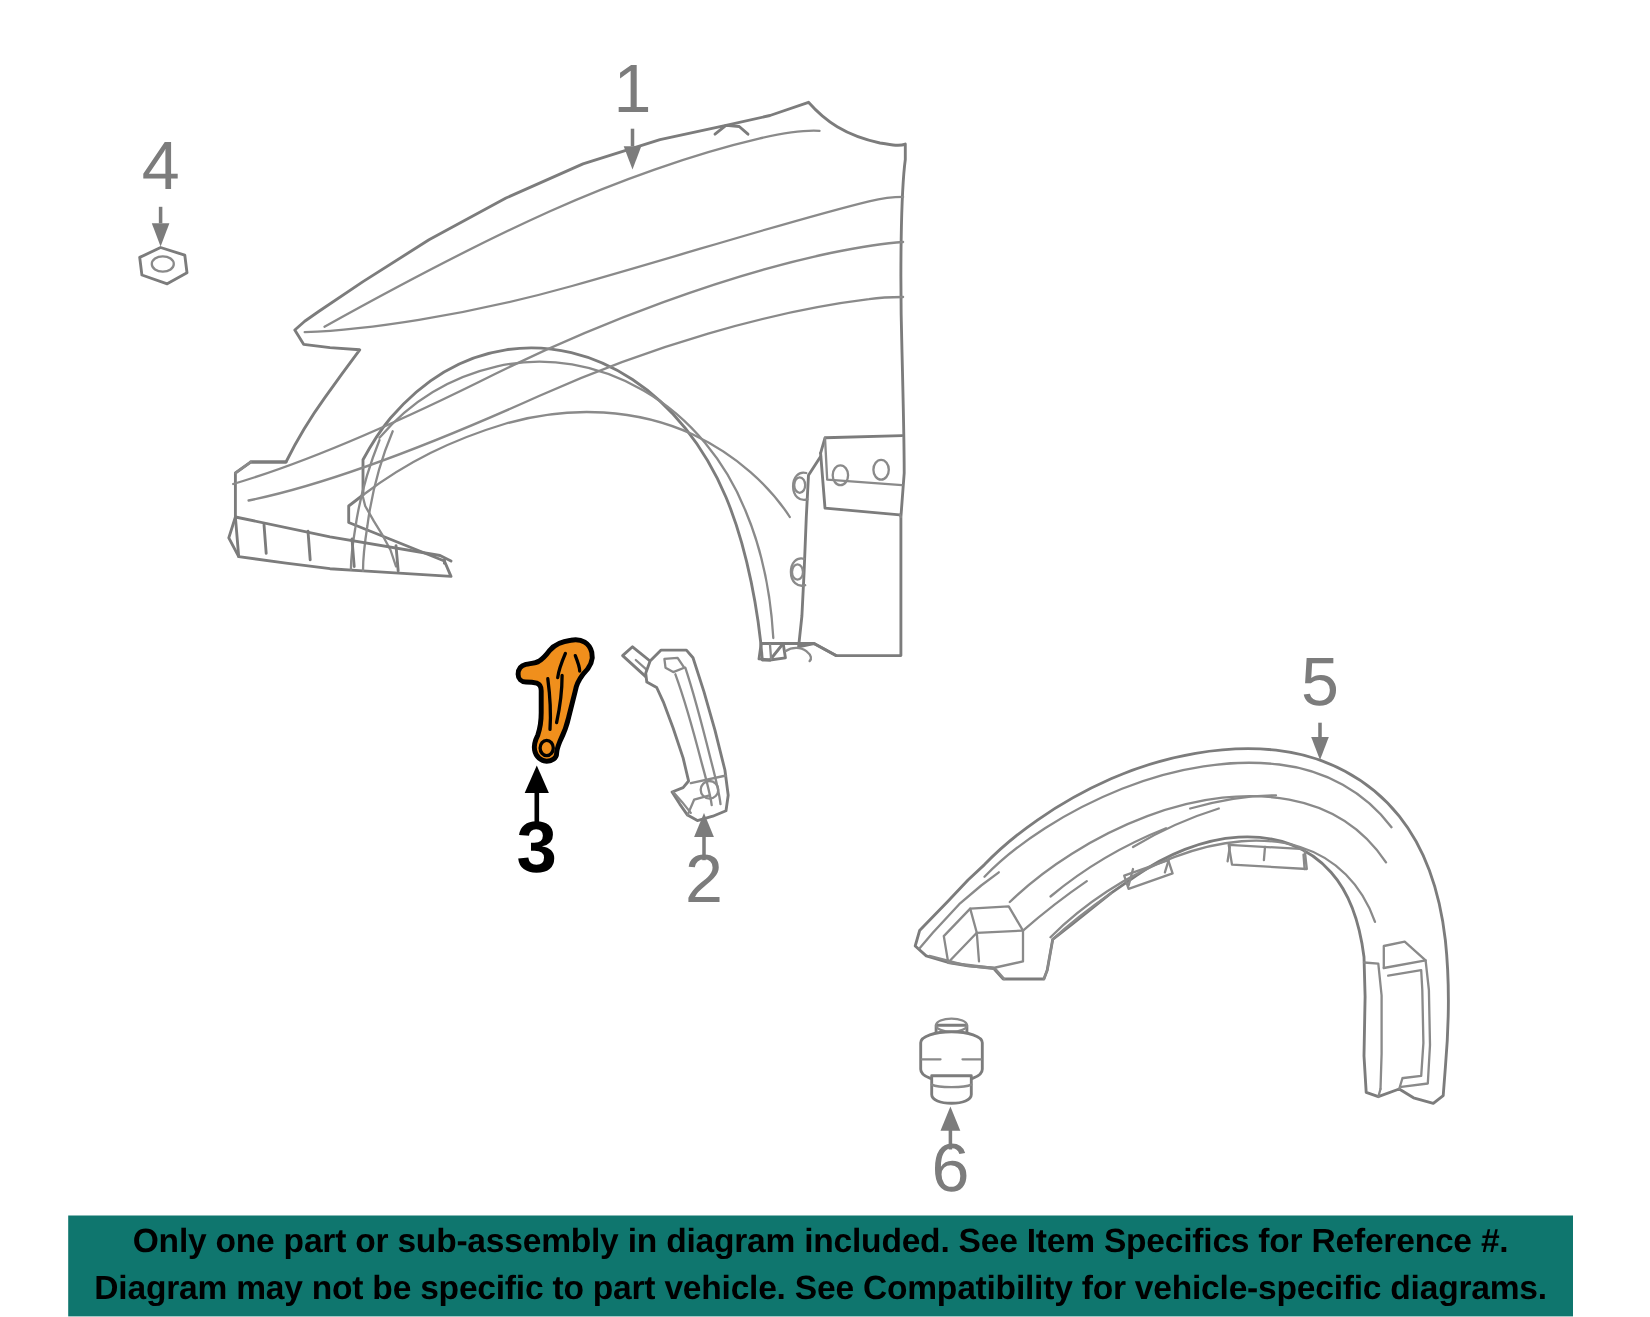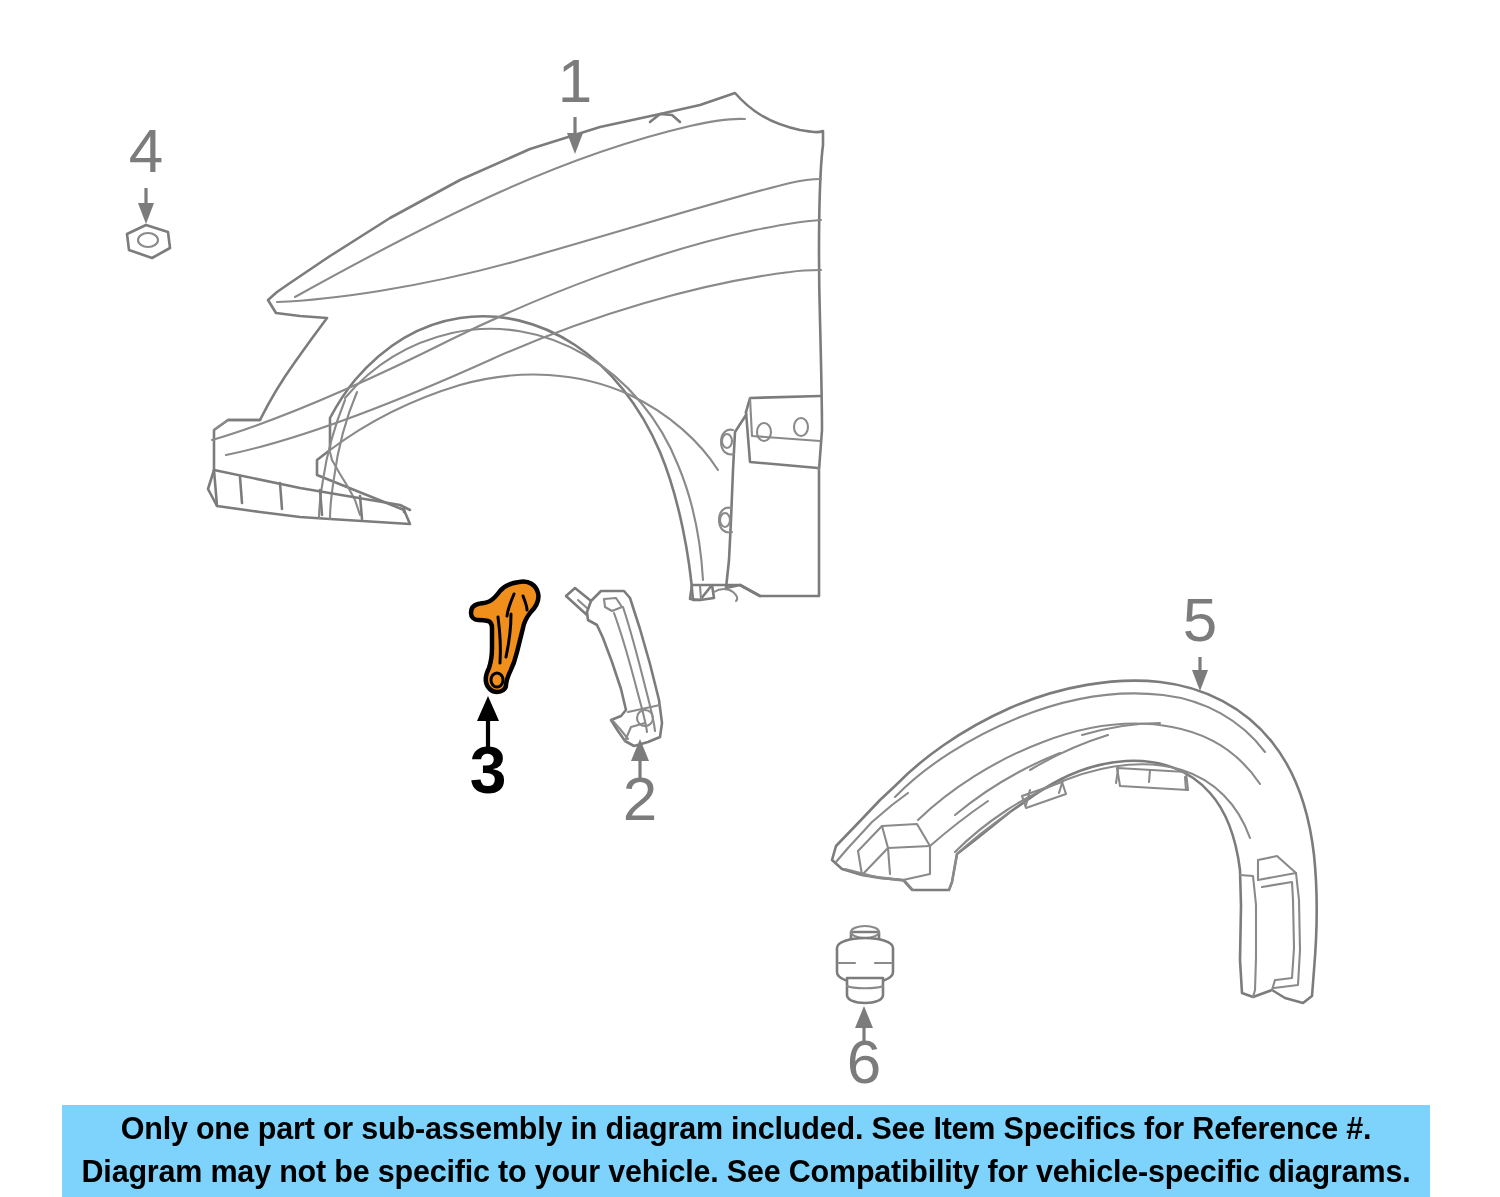--- a/index.html
+++ b/index.html
@@ -25,21 +25,21 @@
     width: 1500px;
     height: 1197px;
     display: block;
   }
   .notice-banner {
     position: absolute;
     left: 62px;
     top: 1105px;
     width: 1368px;
     height: 92px;
-    background: #7dd3fc;
+    background: #0f766e;
     display: flex;
     flex-direction: column;
     align-items: center;
     justify-content: center;
     box-sizing: border-box;
     padding: 2px 6px 4px 6px;
   }
   .notice-line {
     color: #000000;
     font-family: "Liberation Sans", sans-serif;
@@ -596,16 +596,16 @@
     <g>
       <line class="callout-line" x1="864" y1="1045" x2="864" y2="1027"></line>
       <polygon class="callout-head" points="855,1028 873,1028 864,1006"></polygon>
       <text class="callout-num" x="864" y="1083">6</text>
     </g>
 
   </svg>
 
   <div class="notice-banner">
     <div class="notice-line">Only one part or sub-assembly in diagram included. See Item Specifics for Reference #.</div>
-    <div class="notice-line">Diagram may not be specific to your vehicle. See Compatibility for vehicle-specific diagrams.</div>
+    <div class="notice-line">Diagram may not be specific to part vehicle. See Compatibility for vehicle-specific diagrams.</div>
   </div>
 
 </div>
 
 </body></html>

